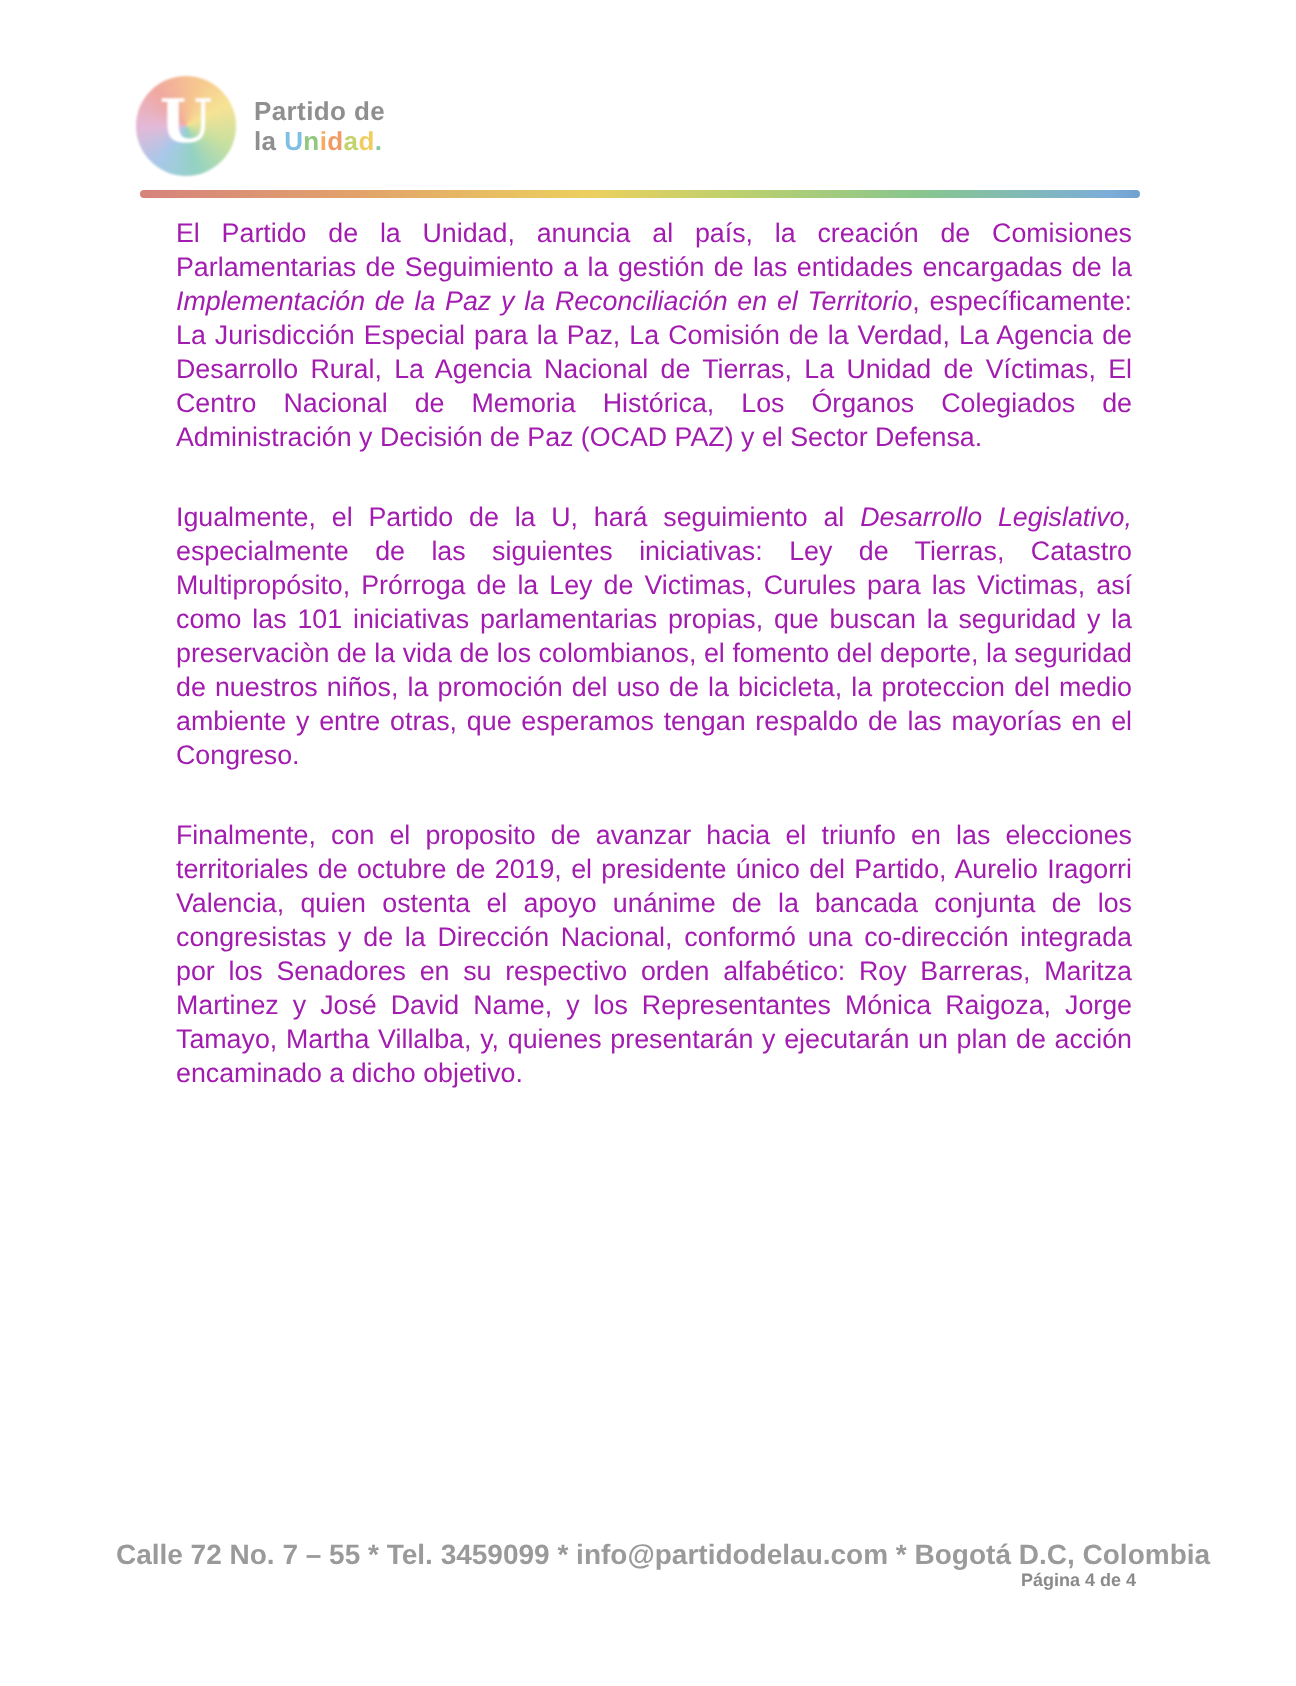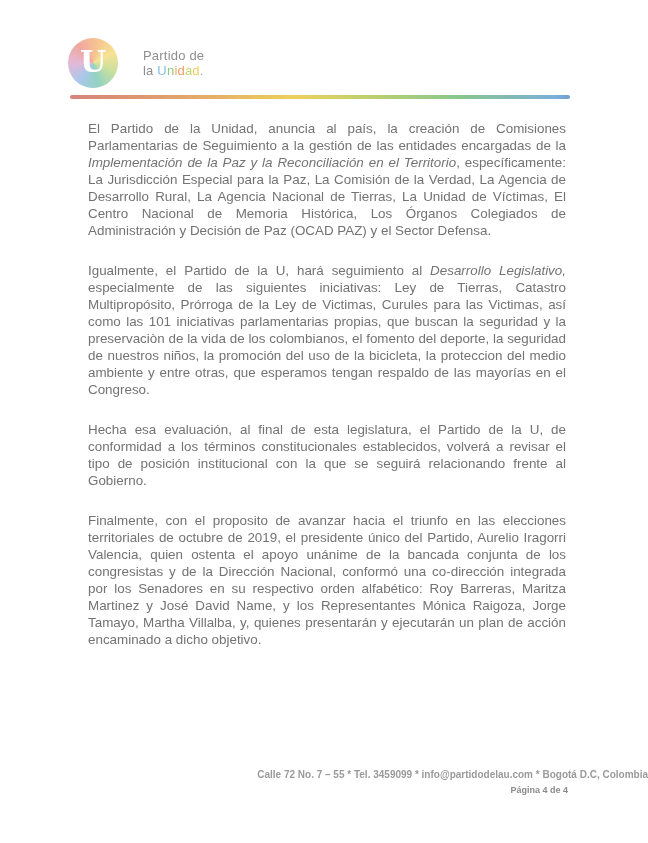--- a/index.html
+++ b/index.html
@@ -18,41 +18,41 @@
     width:50px; height:50px; border-radius:50%;
     display:flex; align-items:center; justify-content:center;
     filter:blur(0.4px);
   }
   .logo-circle .u-glyph {
     font-family:"DejaVu Serif", serif;
     font-weight:bold; font-size:30px; color:#ffffff;
     line-height:1; transform:translateY(-1px);
     filter:none;
   }
-  .wordmark { margin-left:25px; font-weight:normal; font-size:13px; line-height:15px; color:#8f8f8f; letter-spacing:0.2px; }
+  .wordmark { margin-left:9px; font-weight:bold; font-size:13px; line-height:15px; color:#8f8f8f; letter-spacing:0.2px; }
   .logo-right { position:absolute; top:46px; left:494px; font-weight:bold; font-size:12.5px; line-height:14px; color:#8f8f8f; }
   .logo-right .url { font-weight:bold; font-size:6px; color:#b5b5b5; margin-top:4px; letter-spacing:0.3px; }
   .brand-bar {
     position:absolute; top:95px; left:70px; width:500px; height:4px;
     border-radius:2px;
   }
   
   .doc-body {
-    position:absolute; top:120px; left:88px; width:478px;
-    color:#737373;
+    position:absolute; top:108px; left:88px; width:478px;
+    color:#a21caf;
     font-size:13.4px; line-height:17px;
     text-align:justify;
   }
   .para { margin:0 0 23px 0; }
   .para em { font-style:italic; }
   
   .footer-address {
     position:absolute; top:769px; left:0; right:0;
-    text-align:right;
-    font-size:10px; font-weight:bold; color:#9a9a9a;margin-left:15px;
+    text-align:center;
+    font-size:14px; font-weight:bold; color:#9a9a9a;margin-left:15px;
   }
   .footer-page {
     position:absolute; top:785px; right:80px;
     font-size:9px; color:#8a8a8a;font-weight:bold;
   }
 </style>
 </head>
 <body>
 
 <div class="page">
@@ -69,20 +69,19 @@
       </div>
     </div>
 
 
     <div class="brand-bar" style="background: linear-gradient(90deg, rgb(214, 131, 124), rgb(226, 164, 106), rgb(236, 208, 94) 45%, rgb(188, 208, 110) 60%, rgb(136, 198, 142) 78%, rgb(124, 174, 217) 97%, rgb(111, 159, 208));"></div>
   </div>
 
   <div class="doc-body">
       <p class="para"><span>El Partido de la Unidad, anuncia al país, la creación de Comisiones Parlamentarias de Seguimiento a la gestión de las entidades encargadas de la </span><em>Implementación de la Paz y la Reconciliación en el Territorio</em><span>, específicamente: La Jurisdicción Especial para la Paz, La Comisión de la Verdad, La Agencia de Desarrollo Rural, La Agencia Nacional de Tierras, La Unidad de Víctimas, El  Centro Nacional de Memoria Histórica, Los Órganos Colegiados de Administración y Decisión de Paz (OCAD PAZ) y el Sector Defensa.</span></p>
       <p class="para"><span>Igualmente, el Partido de la U, hará seguimiento al </span><em>Desarrollo Legislativo,</em><span> especialmente de las siguientes iniciativas: Ley de Tierras, Catastro Multipropósito, Prórroga de la Ley de Victimas, Curules para las Victimas, así como las 101 iniciativas parlamentarias propias, que buscan la seguridad y la preservaciòn de la vida de los colombianos, el fomento del deporte, la seguridad de nuestros niños, la promoción del uso de la bicicleta, la proteccion del medio ambiente y entre otras, que esperamos tengan respaldo de las mayorías en el Congreso.</span></p>
-      <p class="para"><span>Hecha esa evaluación, al  final de esta legislatura, el Partido de la U, de conformidad a los términos constitucionales establecidos, volverá a revisar el tipo de posición institucional con la que se seguirá relacionando frente al Gobierno.</span></p>
       <p class="para"><span>Finalmente, con el proposito de avanzar hacia el triunfo en las elecciones territoriales de octubre de 2019, el presidente único del Partido, Aurelio Iragorri Valencia, quien ostenta el apoyo unánime de la bancada conjunta de los congresistas y de la Dirección Nacional, conformó una co-dirección integrada por los Senadores en su respectivo orden alfabético: Roy Barreras, Maritza Martinez y José David Name, y los Representantes Mónica Raigoza, Jorge Tamayo, Martha Villalba, y, quienes presentarán y ejecutarán un plan de acción encaminado a dicho objetivo.</span></p>
     </div>
 
   <div class="footer-address">Calle 72 No. 7 – 55 * Tel. 3459099 * info@partidodelau.com * Bogotá D.C, Colombia</div>
   <div class="footer-page">Página 4 de 4</div>
 
 </div>
 
 </body></html>

